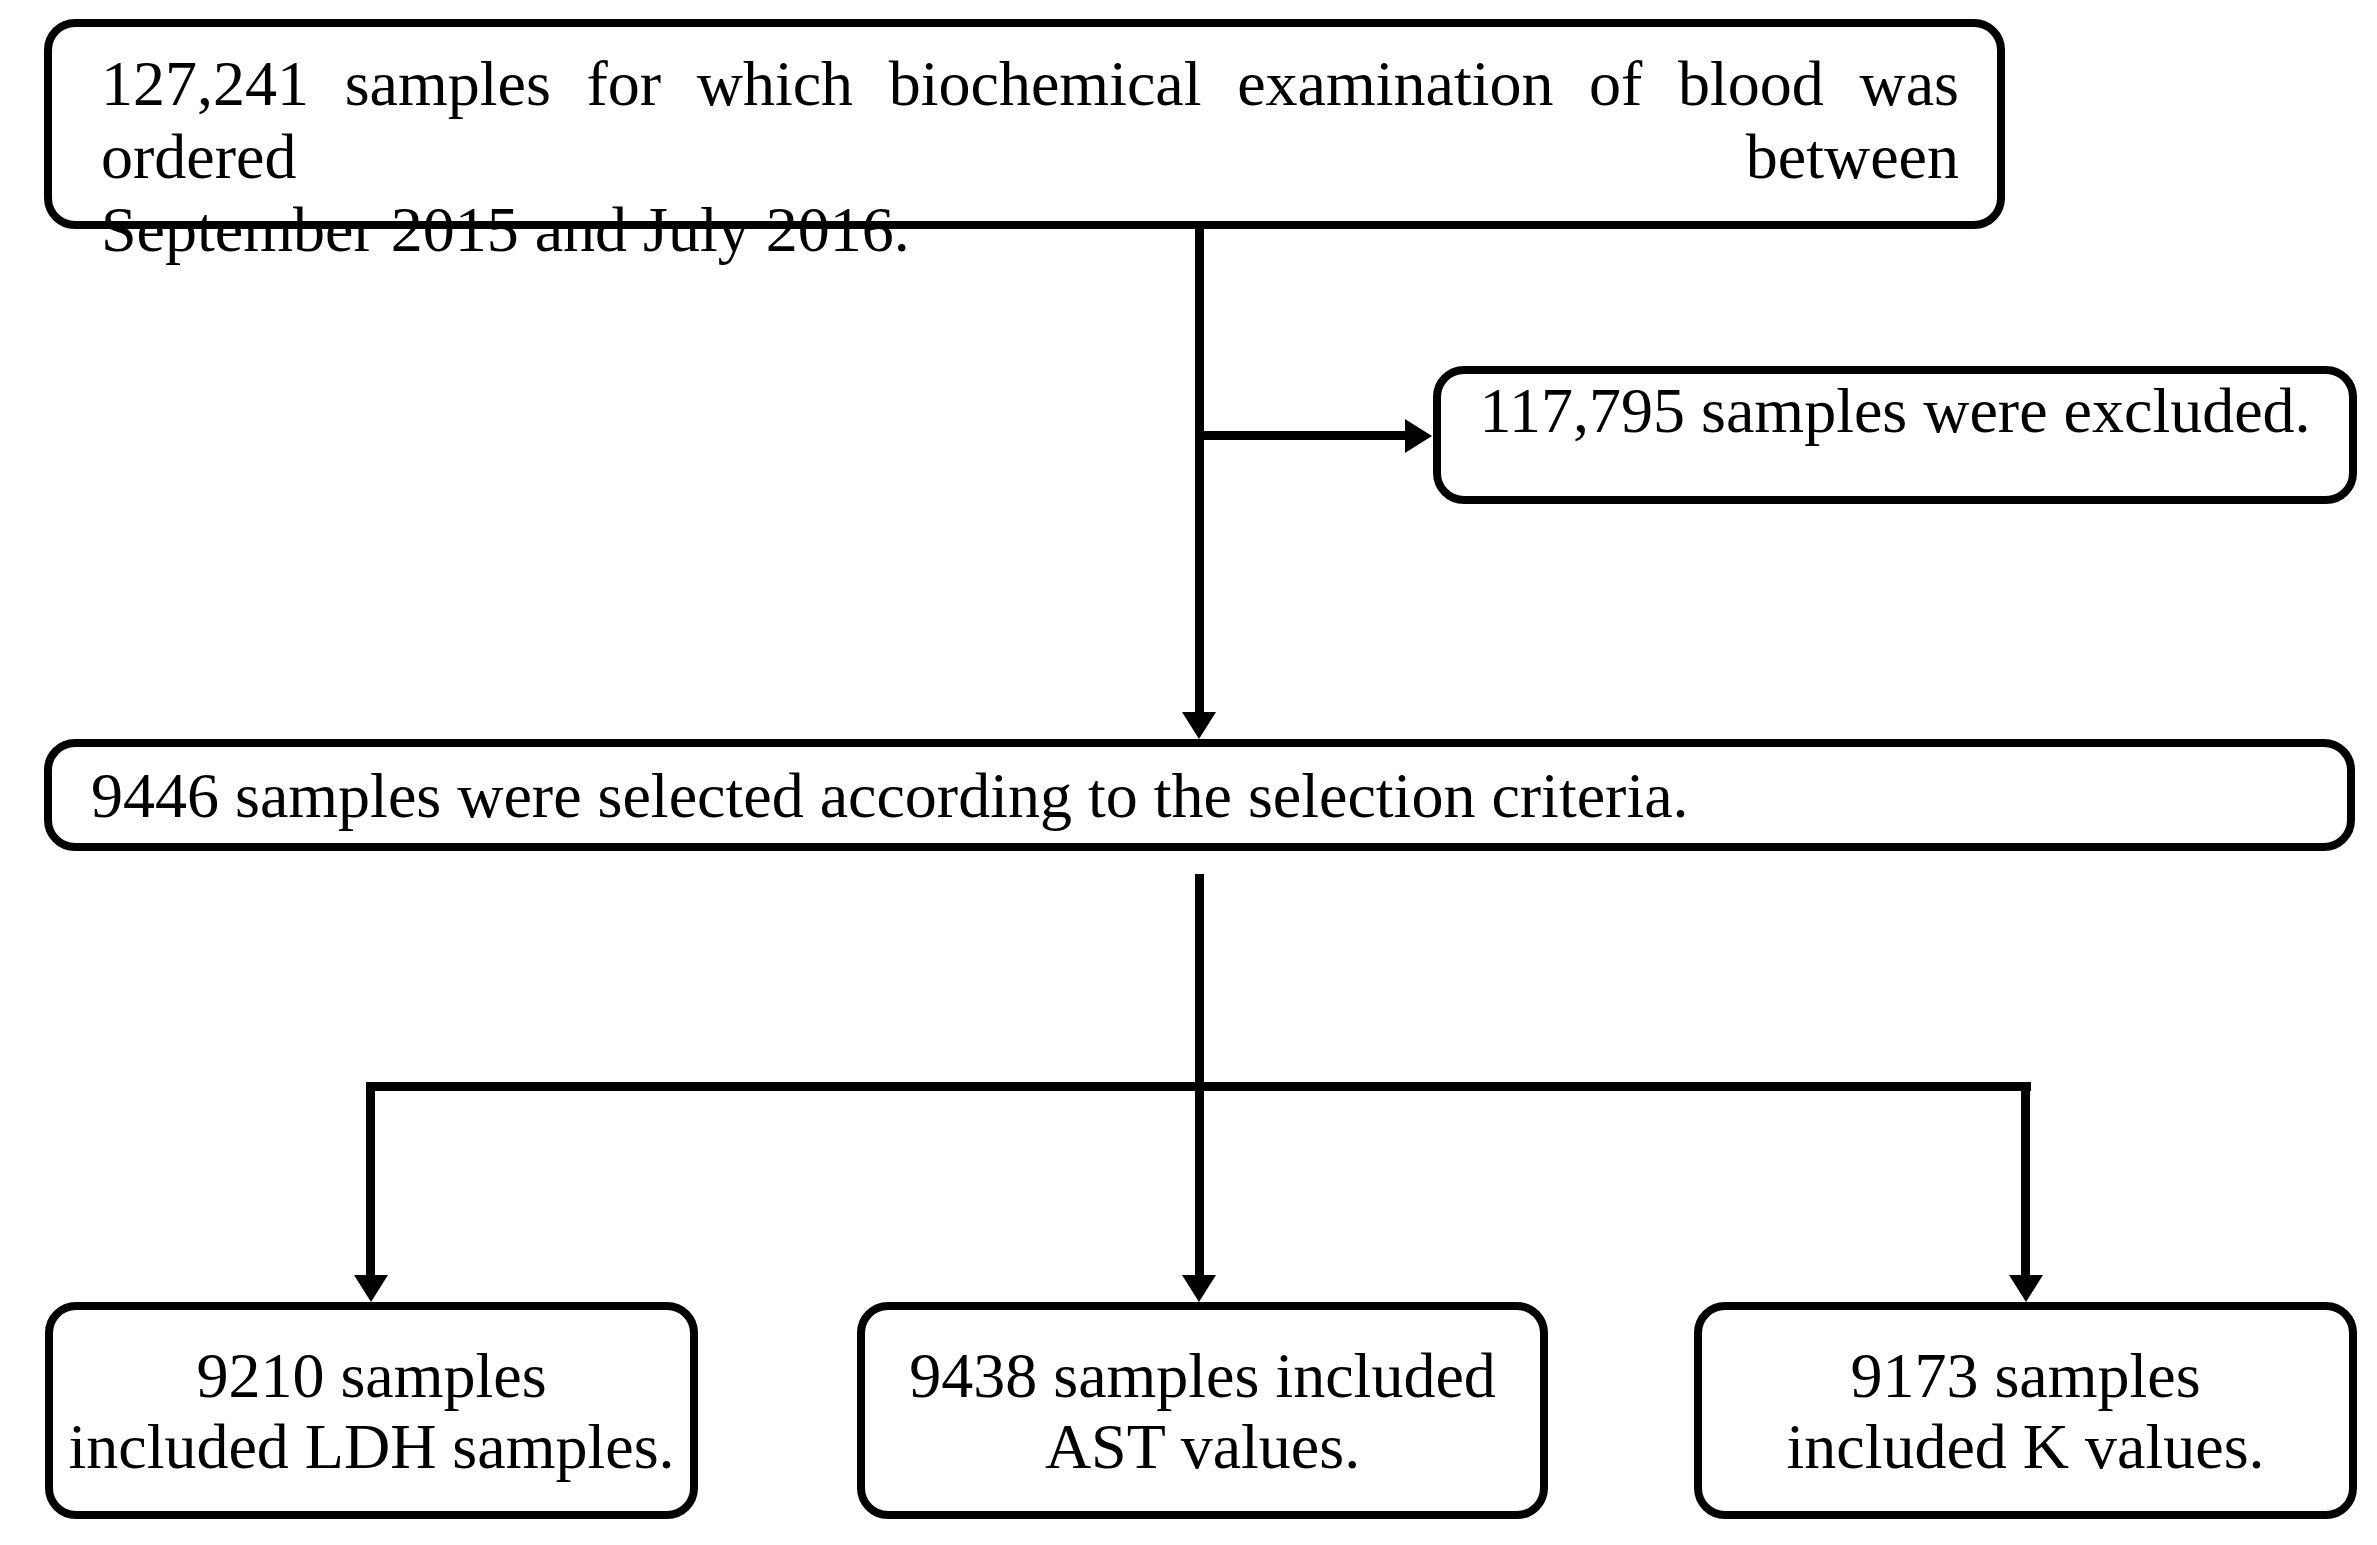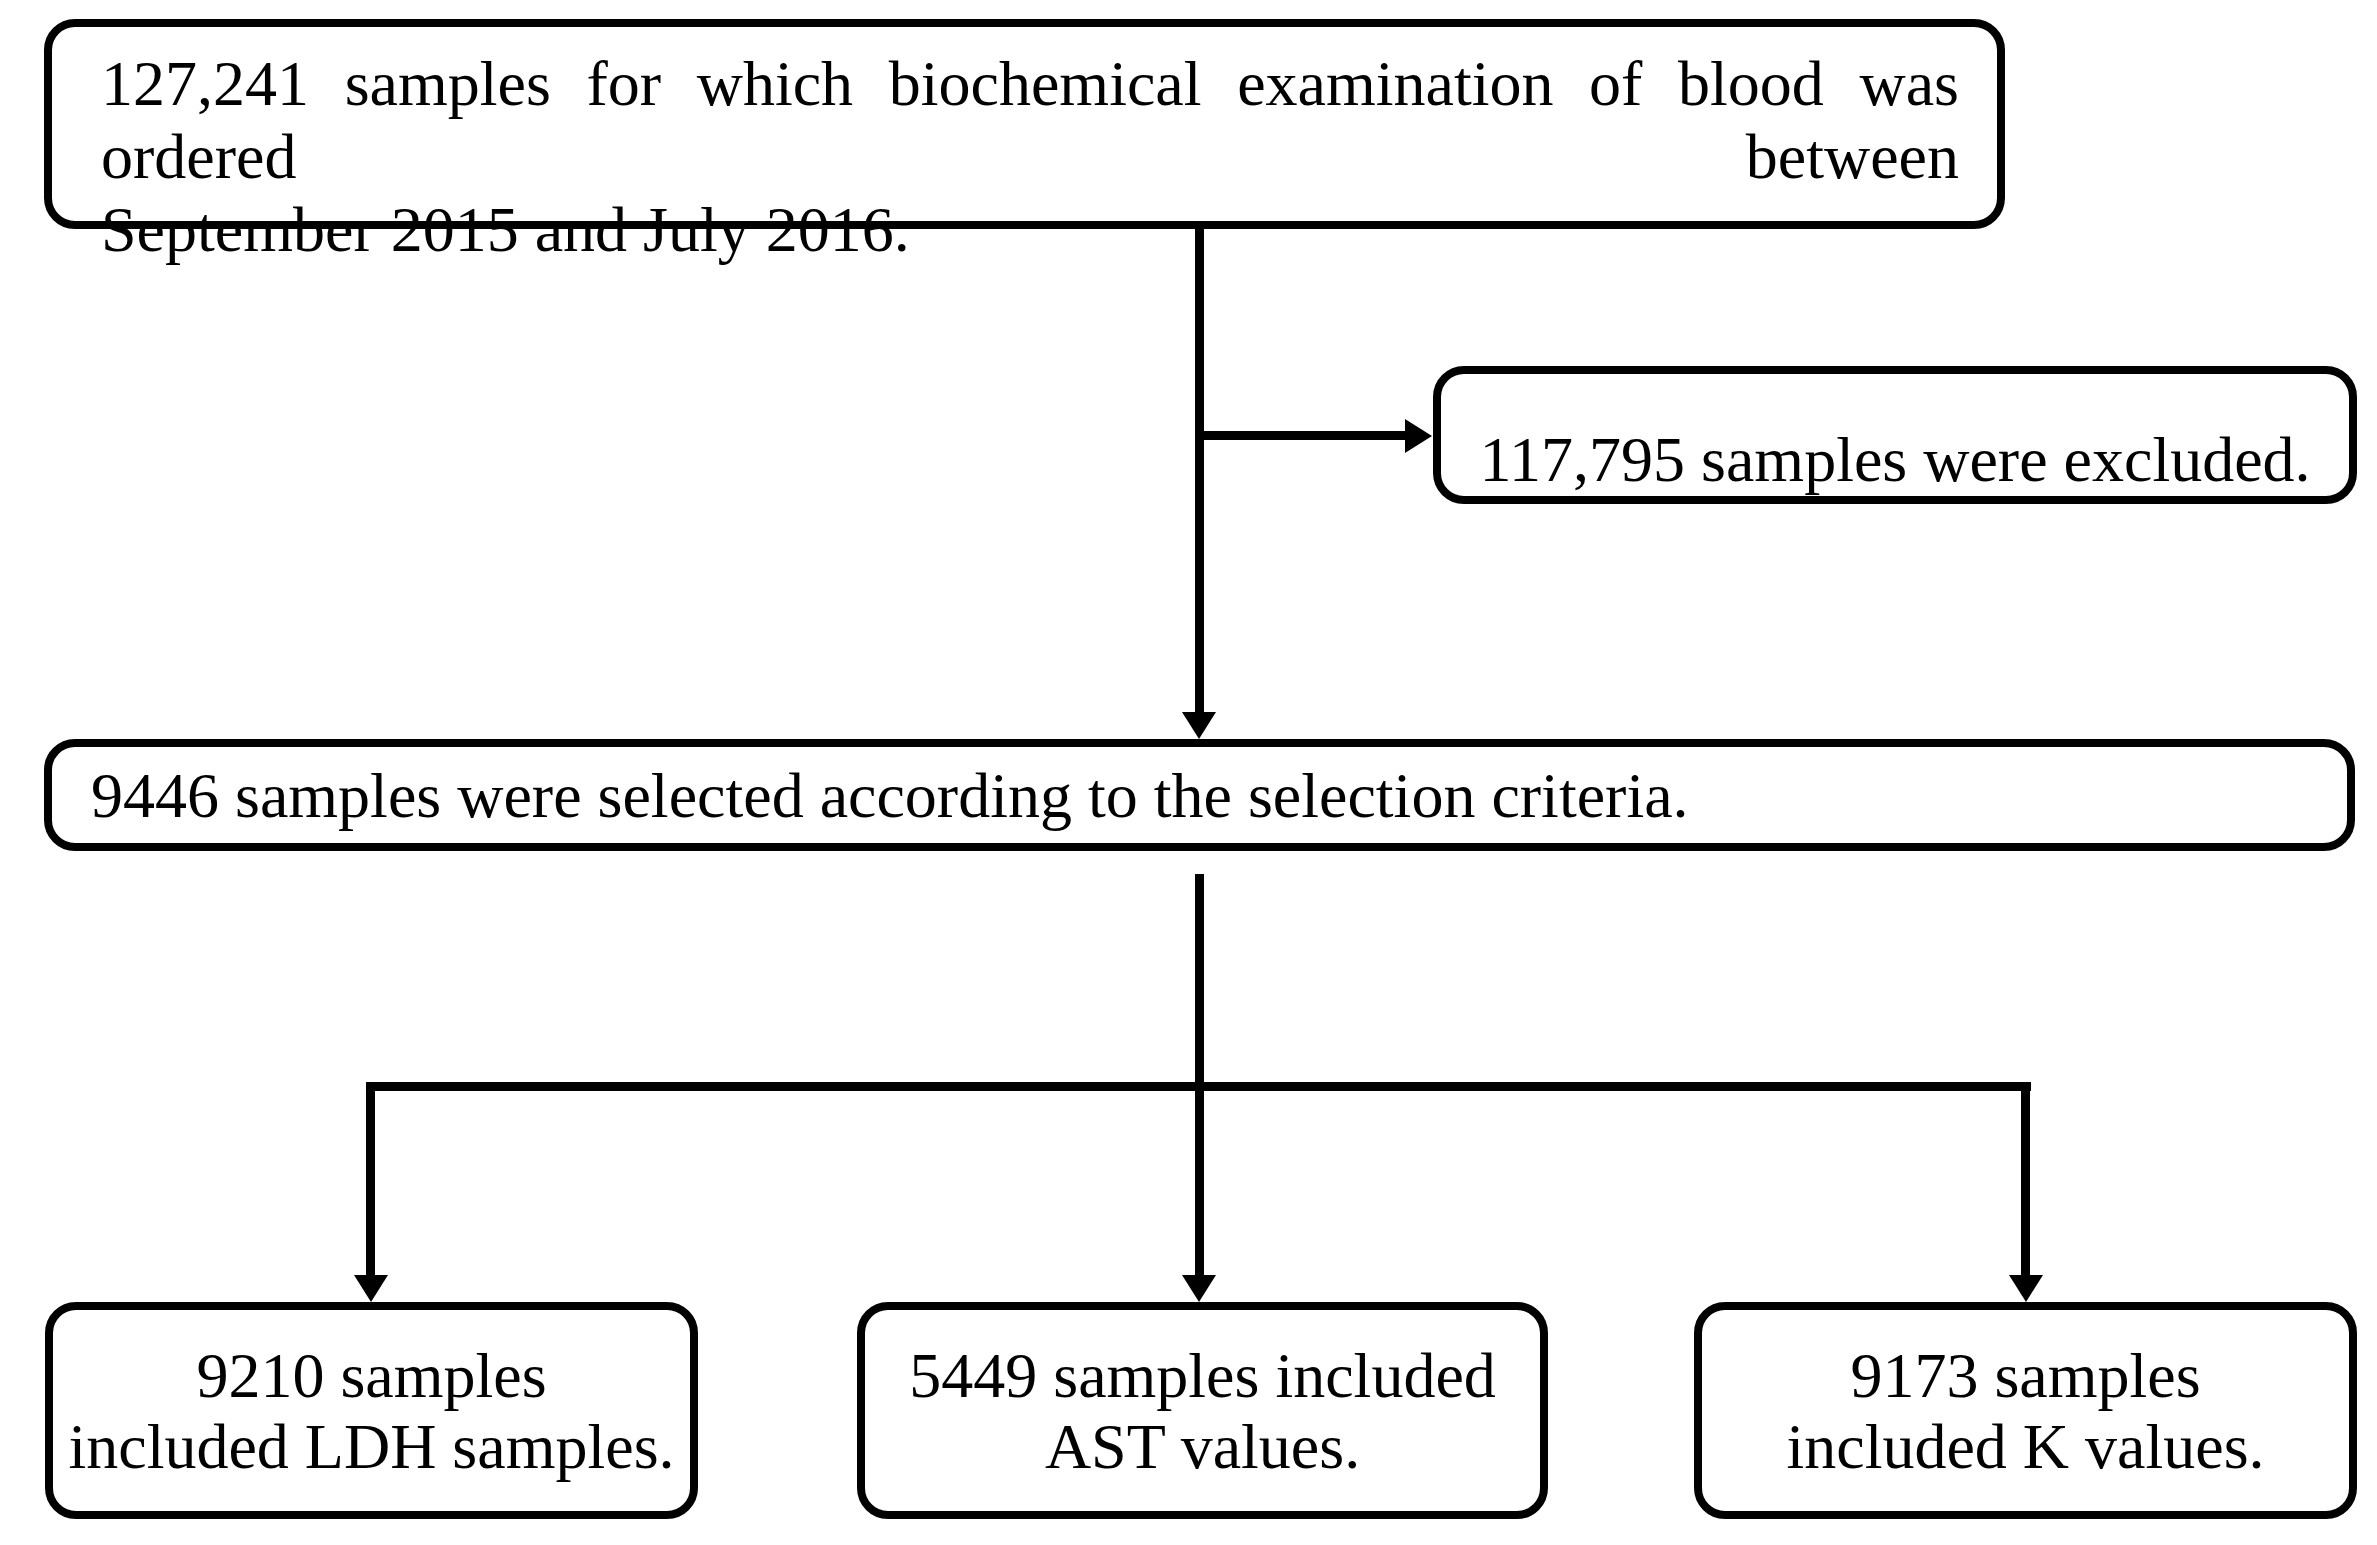--- a/index.html
+++ b/index.html
@@ -22,21 +22,21 @@
     background: var(--paper, #ffffff);
   }
   .node .txt { font-size: 64px; line-height: 73px; }
 
   #box-source { left: 44px; top: 19px; width: 1961px; height: 210px; padding: 20.4px 38px 0 49px; }
   #box-source .l1 { text-align: justify; text-align-last: justify; }
   #box-source .l2 { text-align: left; }
 
   #box-excluded {
     left: 1433px; top: 366px; width: 924px; height: 138px;
-    display: flex; align-items: flex-end; justify-content: center;
+    display: flex; align-items: flex-start; justify-content: center;
   }
   #box-excluded .txt { white-space: nowrap; }
 
   #box-selected {
     left: 44px; top: 739px; width: 2311px; height: 112px;
     display: flex; align-items: center; justify-content: flex-start;
     padding-left: 39px;
   }
   #box-selected .txt { white-space: nowrap; }
 
@@ -107,21 +107,21 @@
   <div class="arrow-down" id="arr-ldh"></div>
   <div class="arrow-down" id="arr-ast"></div>
   <div class="arrow-down" id="arr-k"></div>
 
   <div class="node leaf" id="box-ldh">
     <div class="txt">9210 samples</div>
     <div class="txt">included LDH samples.</div>
   </div>
 
   <div class="node leaf" id="box-ast">
-    <div class="txt">5449 samples included</div>
+    <div class="txt">9438 samples included</div>
     <div class="txt">AST values.</div>
   </div>
 
   <div class="node leaf" id="box-k">
     <div class="txt">9173 samples</div>
     <div class="txt">included K values.</div>
   </div>
 
 </div>
 

